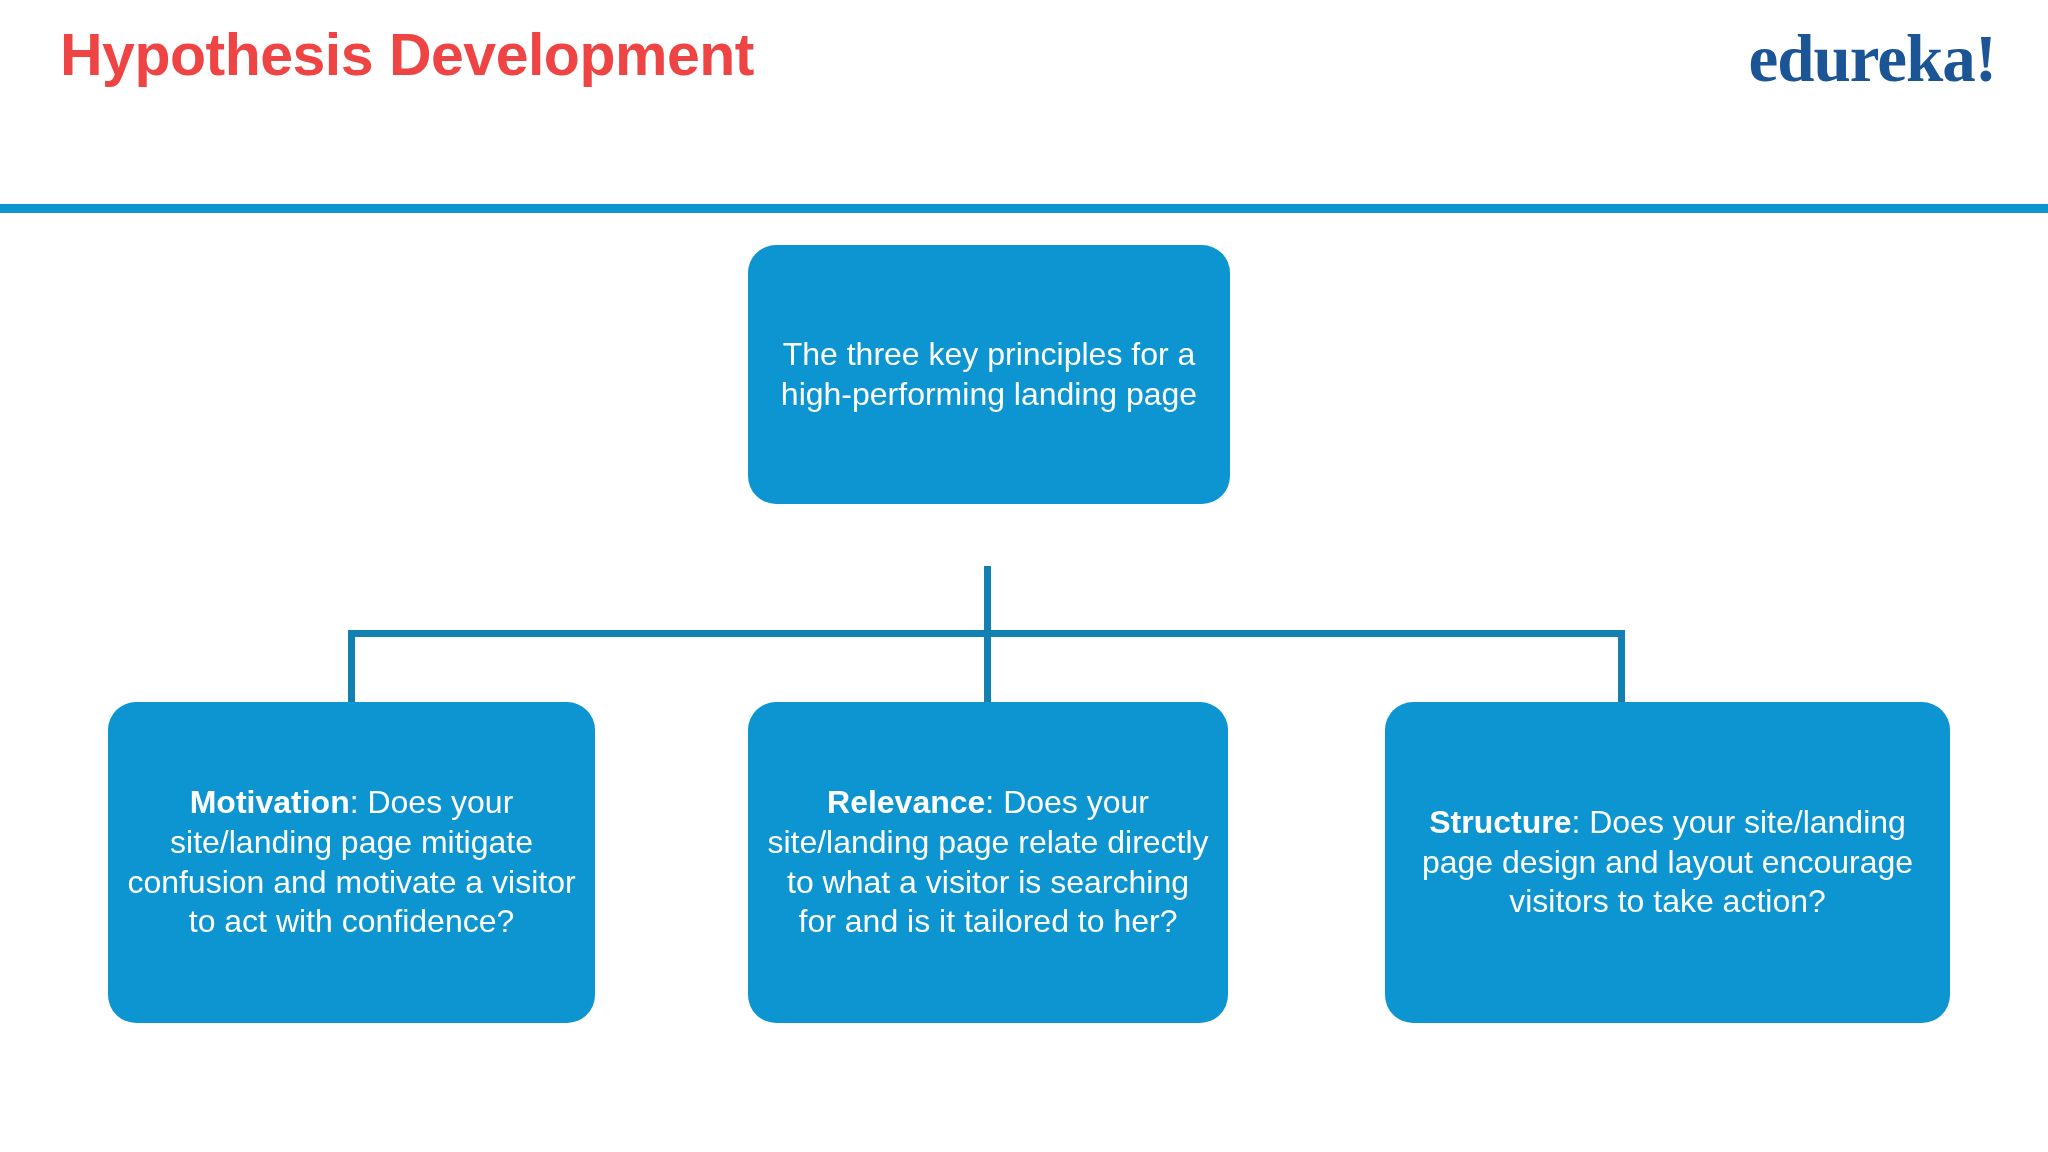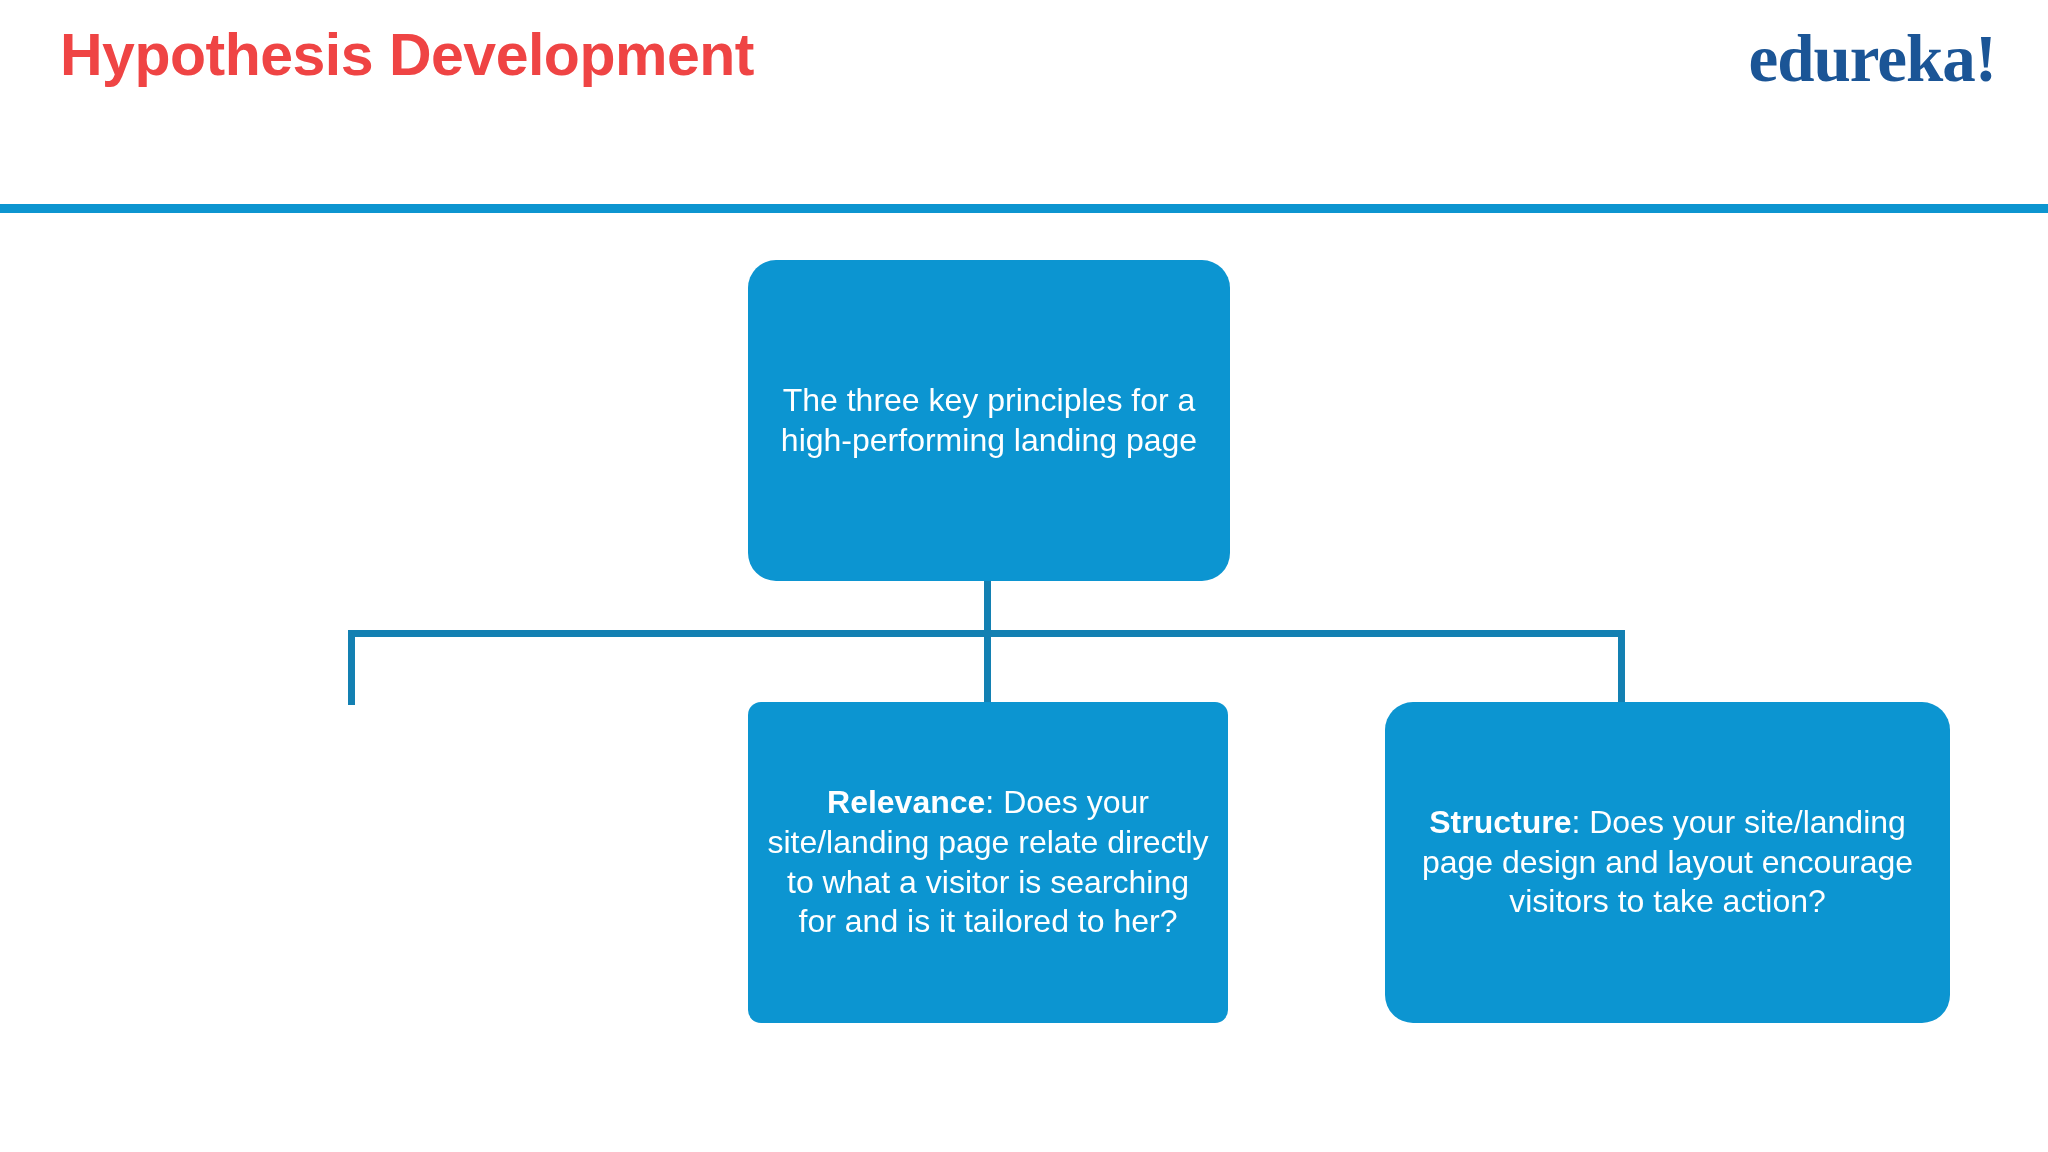--- a/index.html
+++ b/index.html
@@ -78,36 +78,35 @@
   .node .node-text {
     display: block;
     width: 100%;
   }
   .node b, .node .lead {
     font-weight: bold;
   }
 
   #node-root {
     left: 748px;
-    top: 260px;
+    top: 245px;
     width: 482px;
-    height: 321px;
+    height: 259px;
   }
   #node-motivation {
     left: 108px;
     top: 702px;
     width: 487px;
     height: 321px;
   }
   #node-relevance {
     left: 748px;
     top: 702px;
     width: 480px;
     height: 321px;
-    border-radius: 13px;
   }
   #node-structure {
     left: 1385px;
     top: 702px;
     width: 565px;
     height: 321px;
   }
 
   
   .connector {
@@ -161,20 +160,23 @@
     <div class="connector" id="conn-stem"></div>
     <div class="connector" id="conn-bar"></div>
     <div class="connector" id="conn-drop-left"></div>
     <div class="connector" id="conn-drop-center"></div>
     <div class="connector" id="conn-drop-right"></div>
 
     <div class="node" id="node-root">
       <span class="node-text">The three key principles for a high-performing landing page</span>
     </div>
 
+    <div class="node" id="node-motivation">
+      <span class="node-text"><span class="lead">Motivation</span><span>: </span><span>Does your site/landing page mitigate confusion and motivate a visitor to act with confidence?</span></span>
+    </div>
 
     <div class="node" id="node-relevance">
       <span class="node-text"><span class="lead">Relevance</span><span>: </span><span>Does your site/landing page relate directly to what a visitor is searching for and is it tailored to her?</span></span>
     </div>
 
     <div class="node" id="node-structure">
       <span class="node-text"><span class="lead">Structure</span><span>: </span><span>Does your site/landing page design and layout encourage visitors to take action?</span></span>
     </div>
 
   </div>

